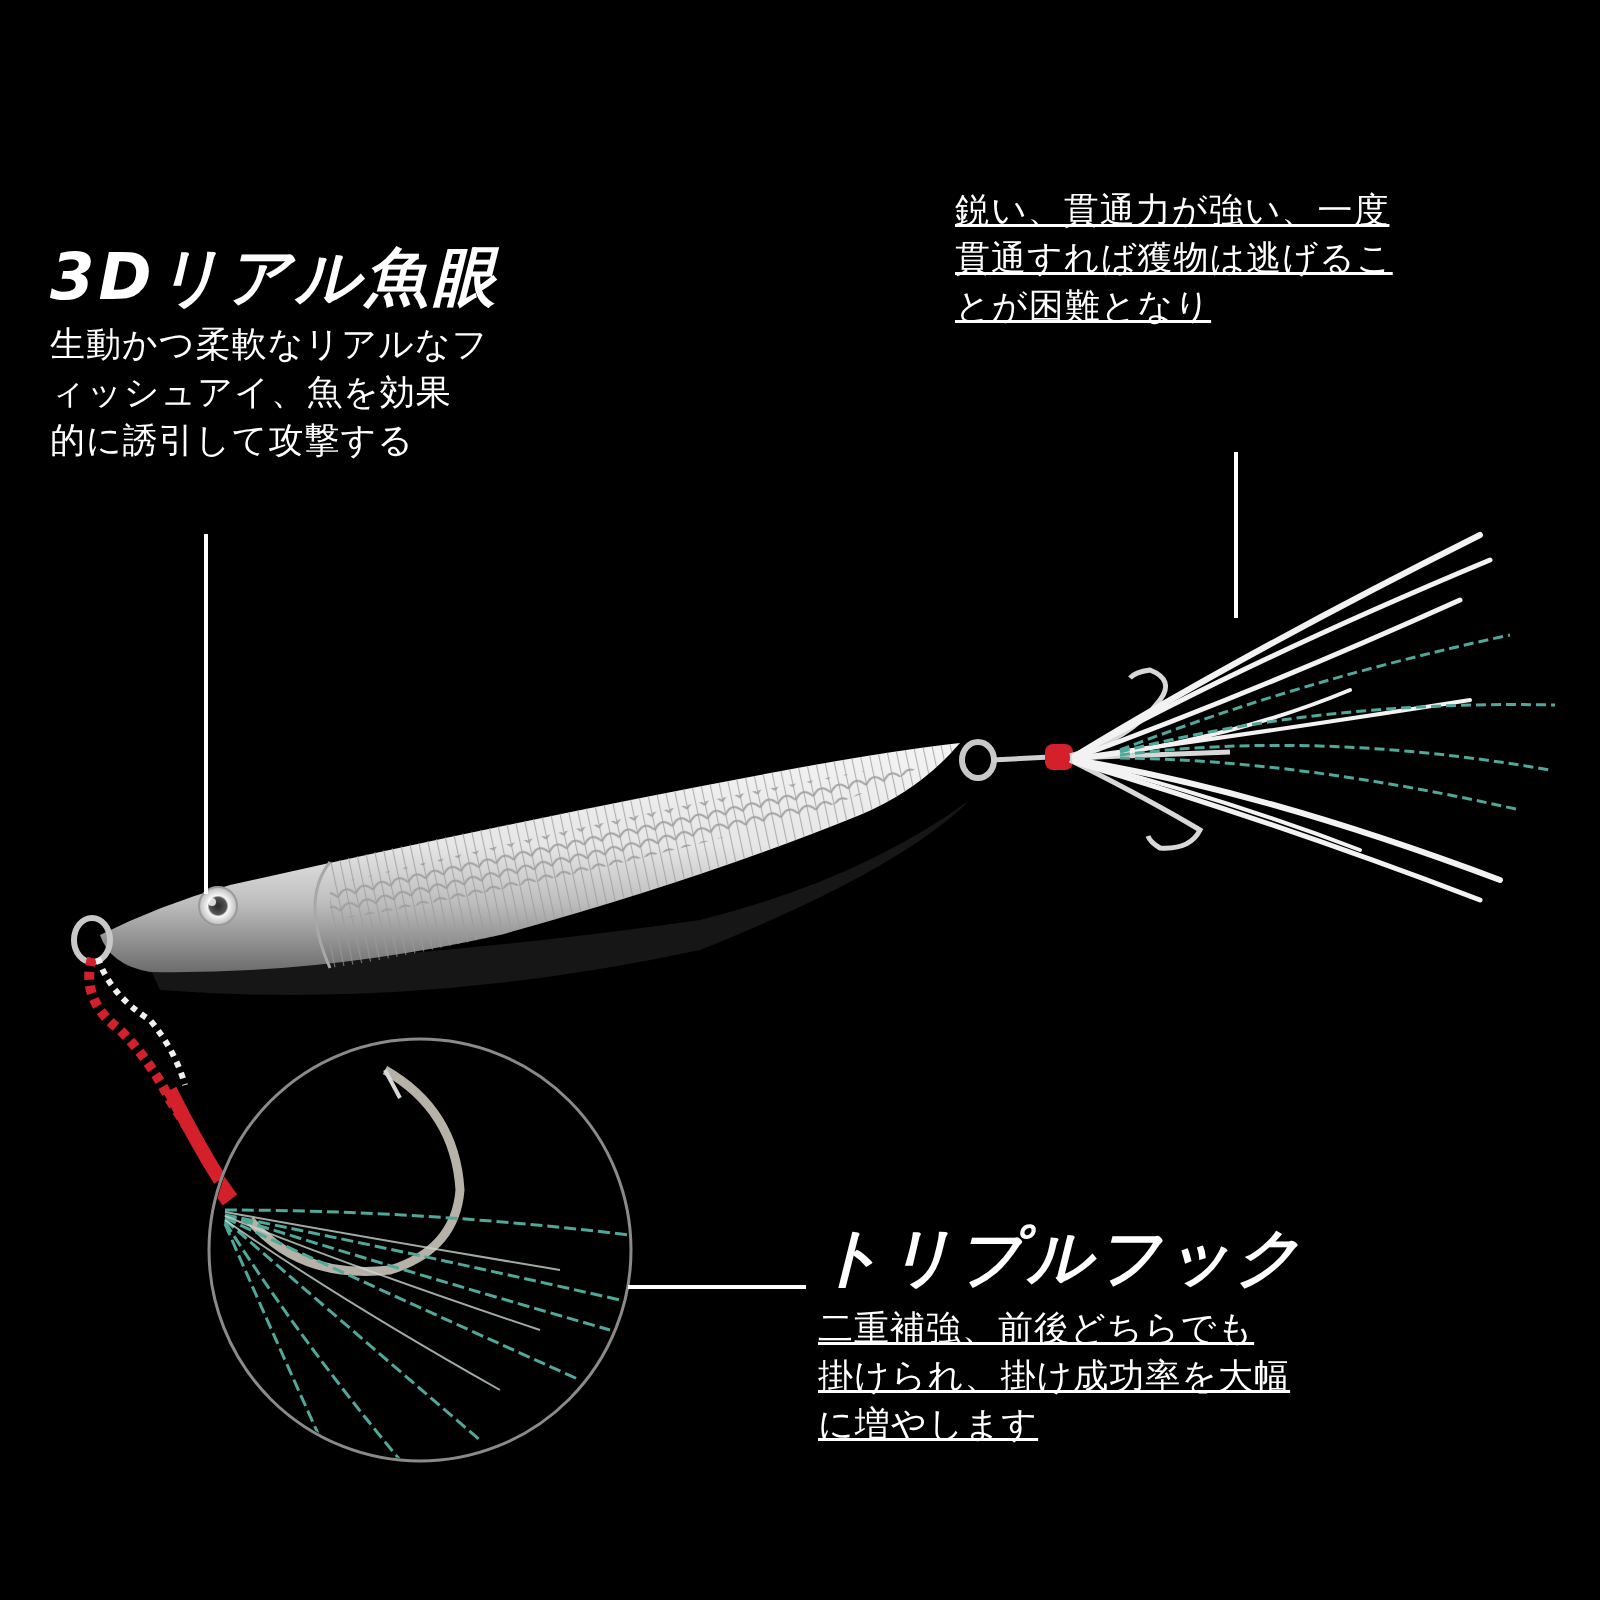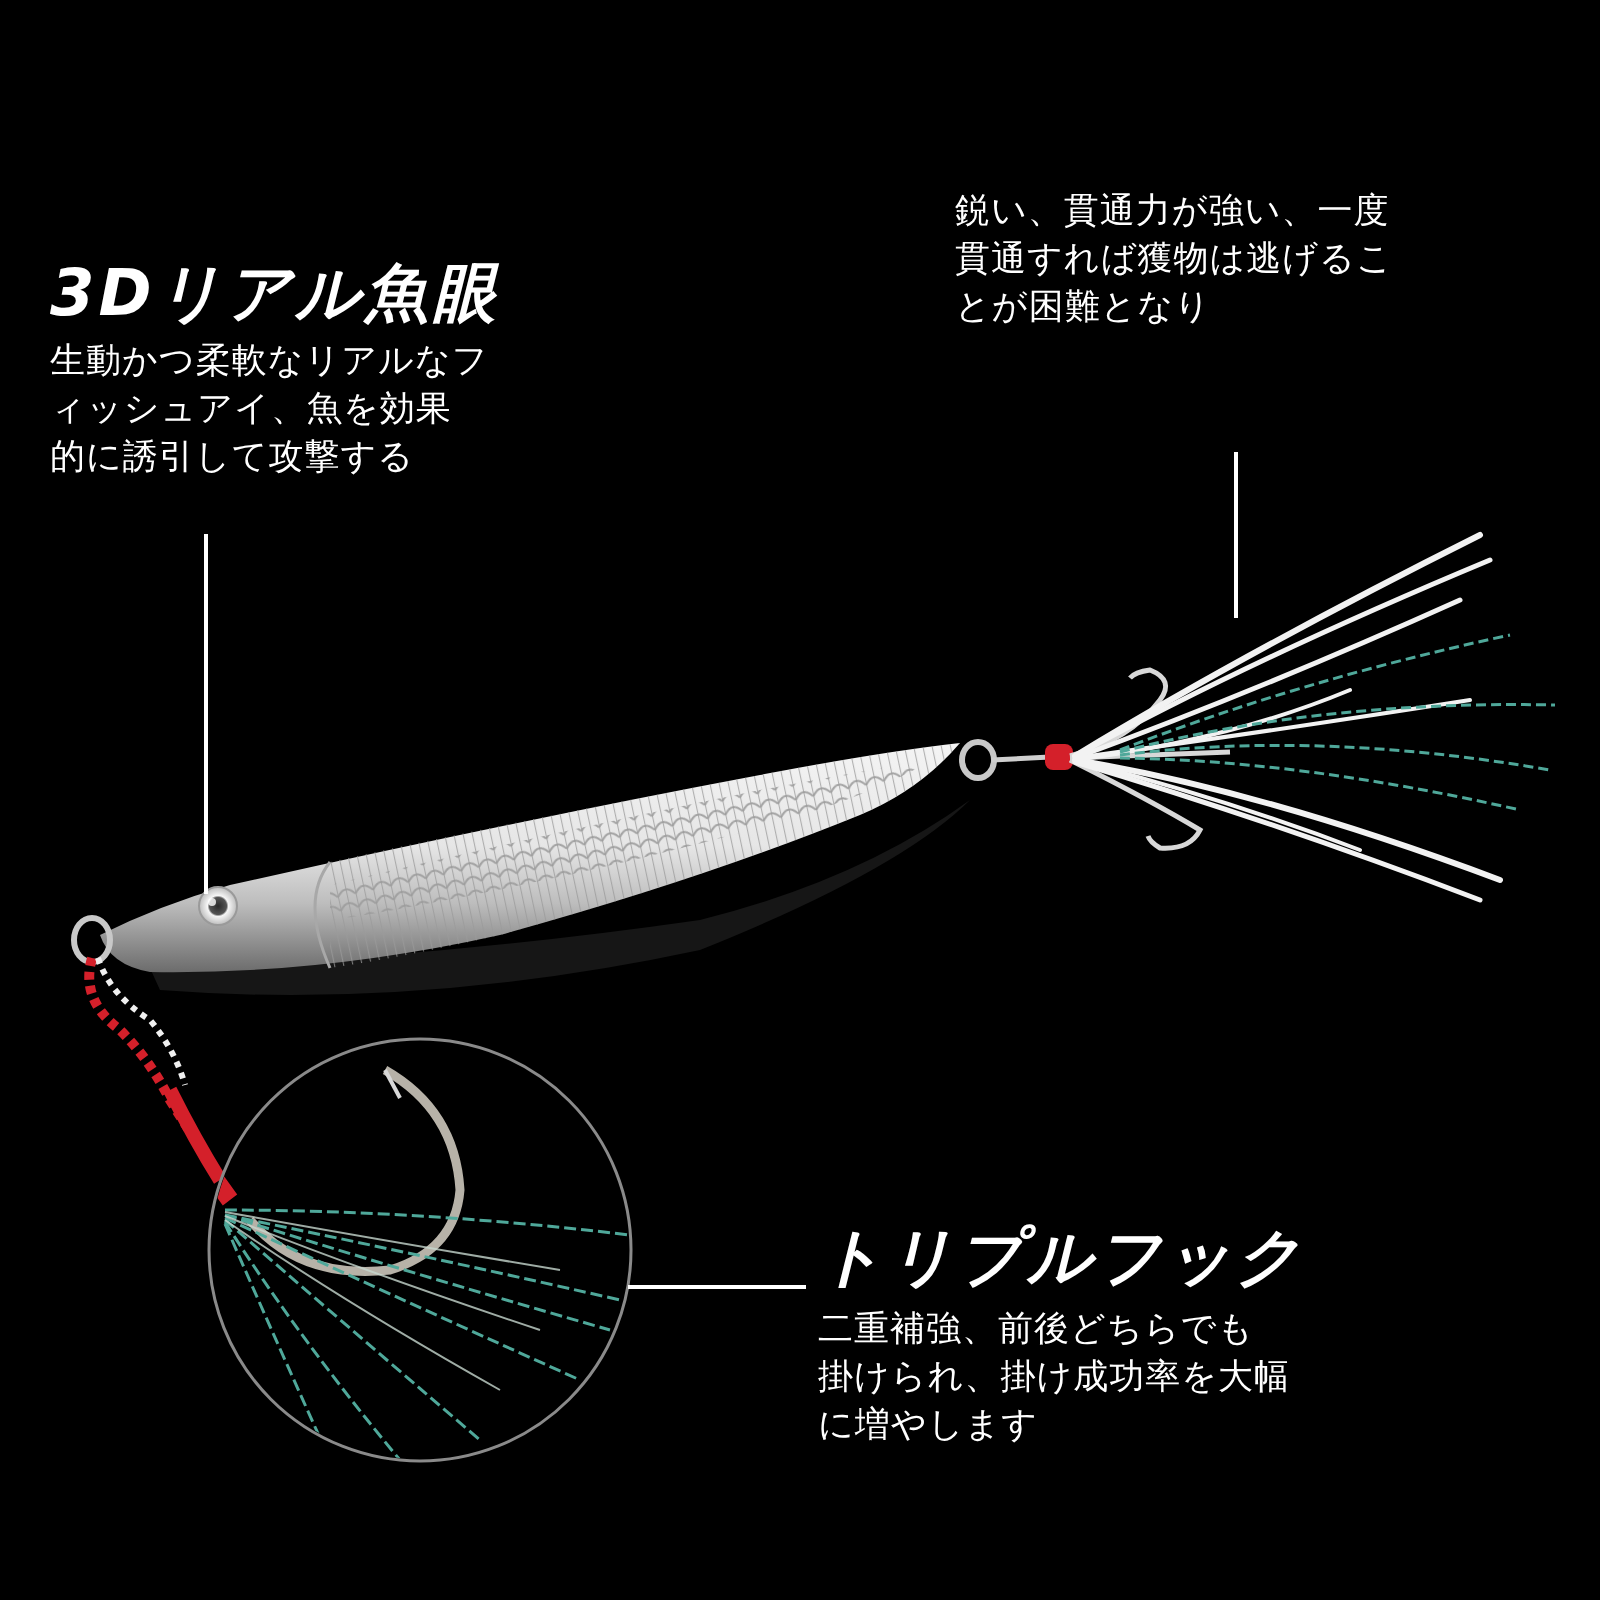--- a/index.html
+++ b/index.html
@@ -1,25 +1,25 @@
 <!DOCTYPE html>
 <html><head>
 <meta charset="utf-8">
 <style>
   html, body { margin: 0; padding: 0; background: #000; }
   body { width: 1600px; height: 1600px; position: relative; overflow: hidden; font-family: "DejaVu Sans", "Liberation Sans", sans-serif; color: #fff; }
   .callout { position: absolute; }
   .callout h2 { margin: 0; font-weight: 700; font-style: italic; font-size: 64px; letter-spacing: 4px; line-height: 1.1; }
   .callout p { margin: 0; font-size: 35px; line-height: 48px; letter-spacing: 1px; white-space: pre-line; }
-  #c-eye { left: 50px; top: 258px; width: 520px; }
+  #c-eye { left: 50px; top: 242px; width: 520px; }
   #c-eye p { margin-top: 8px; }
   #c-treble { left: 955px; top: 172px; width: 520px; }
-  #c-treble p { margin-top: 14px; }
+  #c-treble p { margin-top: 14px; text-decoration: underline; }
   #c-assist { left: 818px; top: 1222px; width: 540px; }
-  #c-assist p { margin-top: 12px; }
+  #c-assist p { margin-top: 12px; text-decoration: underline; }
   .line { position: absolute; background: #fff; }
   #line-eye { left: 204px; top: 534px; width: 4px; height: 360px; }
   #line-treble { left: 1234px; top: 452px; width: 4px; height: 166px; }
   #line-assist { left: 628px; top: 1285px; width: 178px; height: 4px; }
   svg.art { position: absolute; left: 0; top: 0; width: 1600px; height: 1600px; }
 </style>
 </head>
 <body>
 
 <svg class="art" viewBox="0 0 1600 1600" xmlns="http://www.w3.org/2000/svg">

